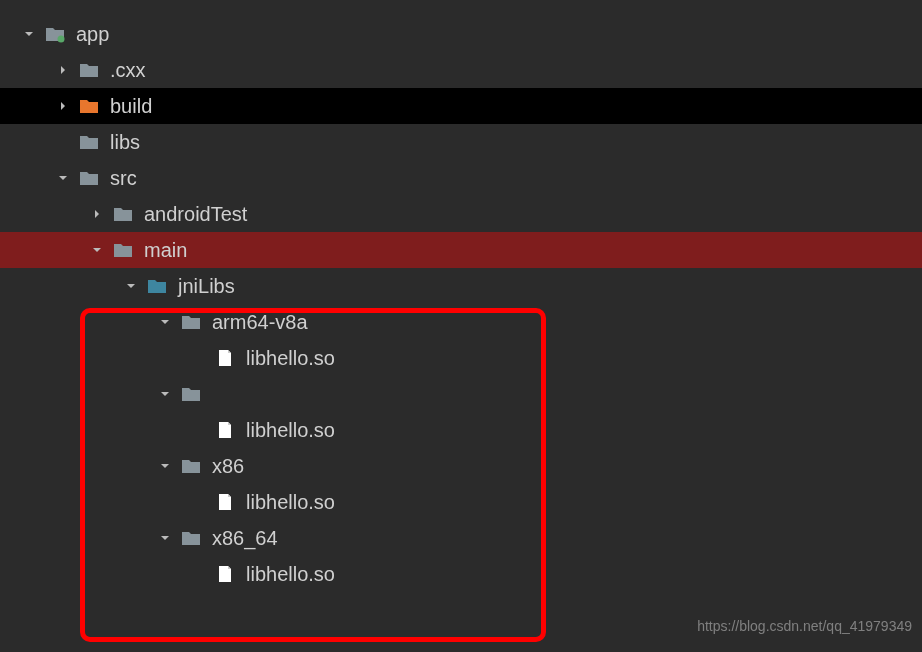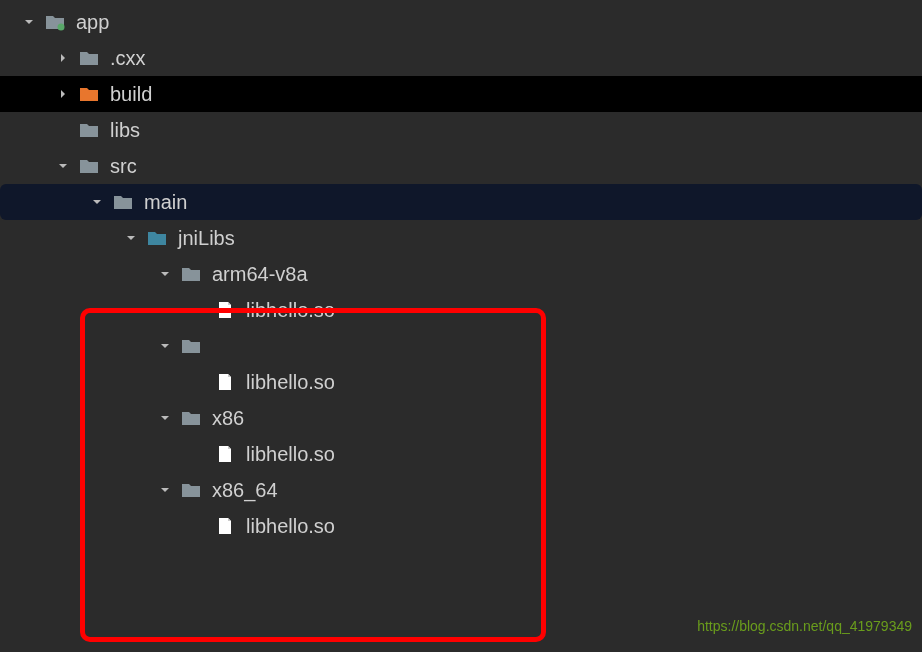--- a/index.html
+++ b/index.html
@@ -6,30 +6,30 @@
     body {
       background: #2b2b2b;
       color: #bbbbbb;
       font-family: "Segoe UI", Arial, sans-serif;
       font-size: 20px;
       width: 922px;
       height: 652px;
       overflow: hidden;
       position: relative;
     }
-    .tree { padding-top: 4px; }
+    .tree { padding-top: 16px; }
     .row {
       display: flex;
       align-items: center;
       height: 36px;
       cursor: pointer;
       user-select: none;
     }
     .row.selected-build { background: #000000; }
-    .row.selected-main { background: #0f172a; border-radius: 6px; }
+    .row.selected-main { background: #7f1d1d; }
     .indent-0 { padding-left: 20px; }
     .indent-1 { padding-left: 54px; }
     .indent-2 { padding-left: 88px; }
     .indent-3 { padding-left: 122px; }
     .indent-4 { padding-left: 156px; }
     .indent-5 { padding-left: 190px; text-align: center; }
     .arrow {
       width: 18px;
       height: 18px;
       display: flex;
@@ -56,21 +56,21 @@
       width: 466px;
       height: 334px;
       border: 5px solid #ff0000;
       border-radius: 10px;
       pointer-events: none;
     }
     .watermark {
       position: absolute;
       right: 10px;
       bottom: 18px;
-      color: #84cc16;
+      color: #a3a3a3;
       font-size: 14px;
       opacity: 0.7;
     }
   </style>
 </head>
 <body>
 
 <div class="tree">
 
   <div class="row indent-0">
@@ -133,20 +133,33 @@
         </svg>
       </span>
     <span class="icon">
         <svg viewBox="0 0 20 20">
           <path d="M1 4 L8 4 L10 6 L19 6 L19 17 L1 17 Z" fill="#87939a"></path>
         </svg>
       </span>
     <span class="label">src</span>
   </div>
 
+  <div class="row indent-2">
+    <span class="arrow">
+        <svg viewBox="0 0 12 12">
+          <path d="M4 2 L8 6 L4 10 Z" fill="#bbbbbb"></path>
+        </svg>
+      </span>
+    <span class="icon">
+        <svg viewBox="0 0 20 20">
+          <path d="M1 4 L8 4 L10 6 L19 6 L19 17 L1 17 Z" fill="#87939a"></path>
+        </svg>
+      </span>
+    <span class="label">androidTest</span>
+  </div>
 
   <div class="row indent-2 selected-main">
     <span class="arrow">
         <svg viewBox="0 0 12 12">
           <path d="M2 4 L6 8 L10 4 Z" fill="#bbbbbb"></path>
         </svg>
       </span>
     <span class="icon">
         <svg viewBox="0 0 20 20">
           <path d="M1 4 L8 4 L10 6 L19 6 L19 17 L1 17 Z" fill="#87939a"></path>

